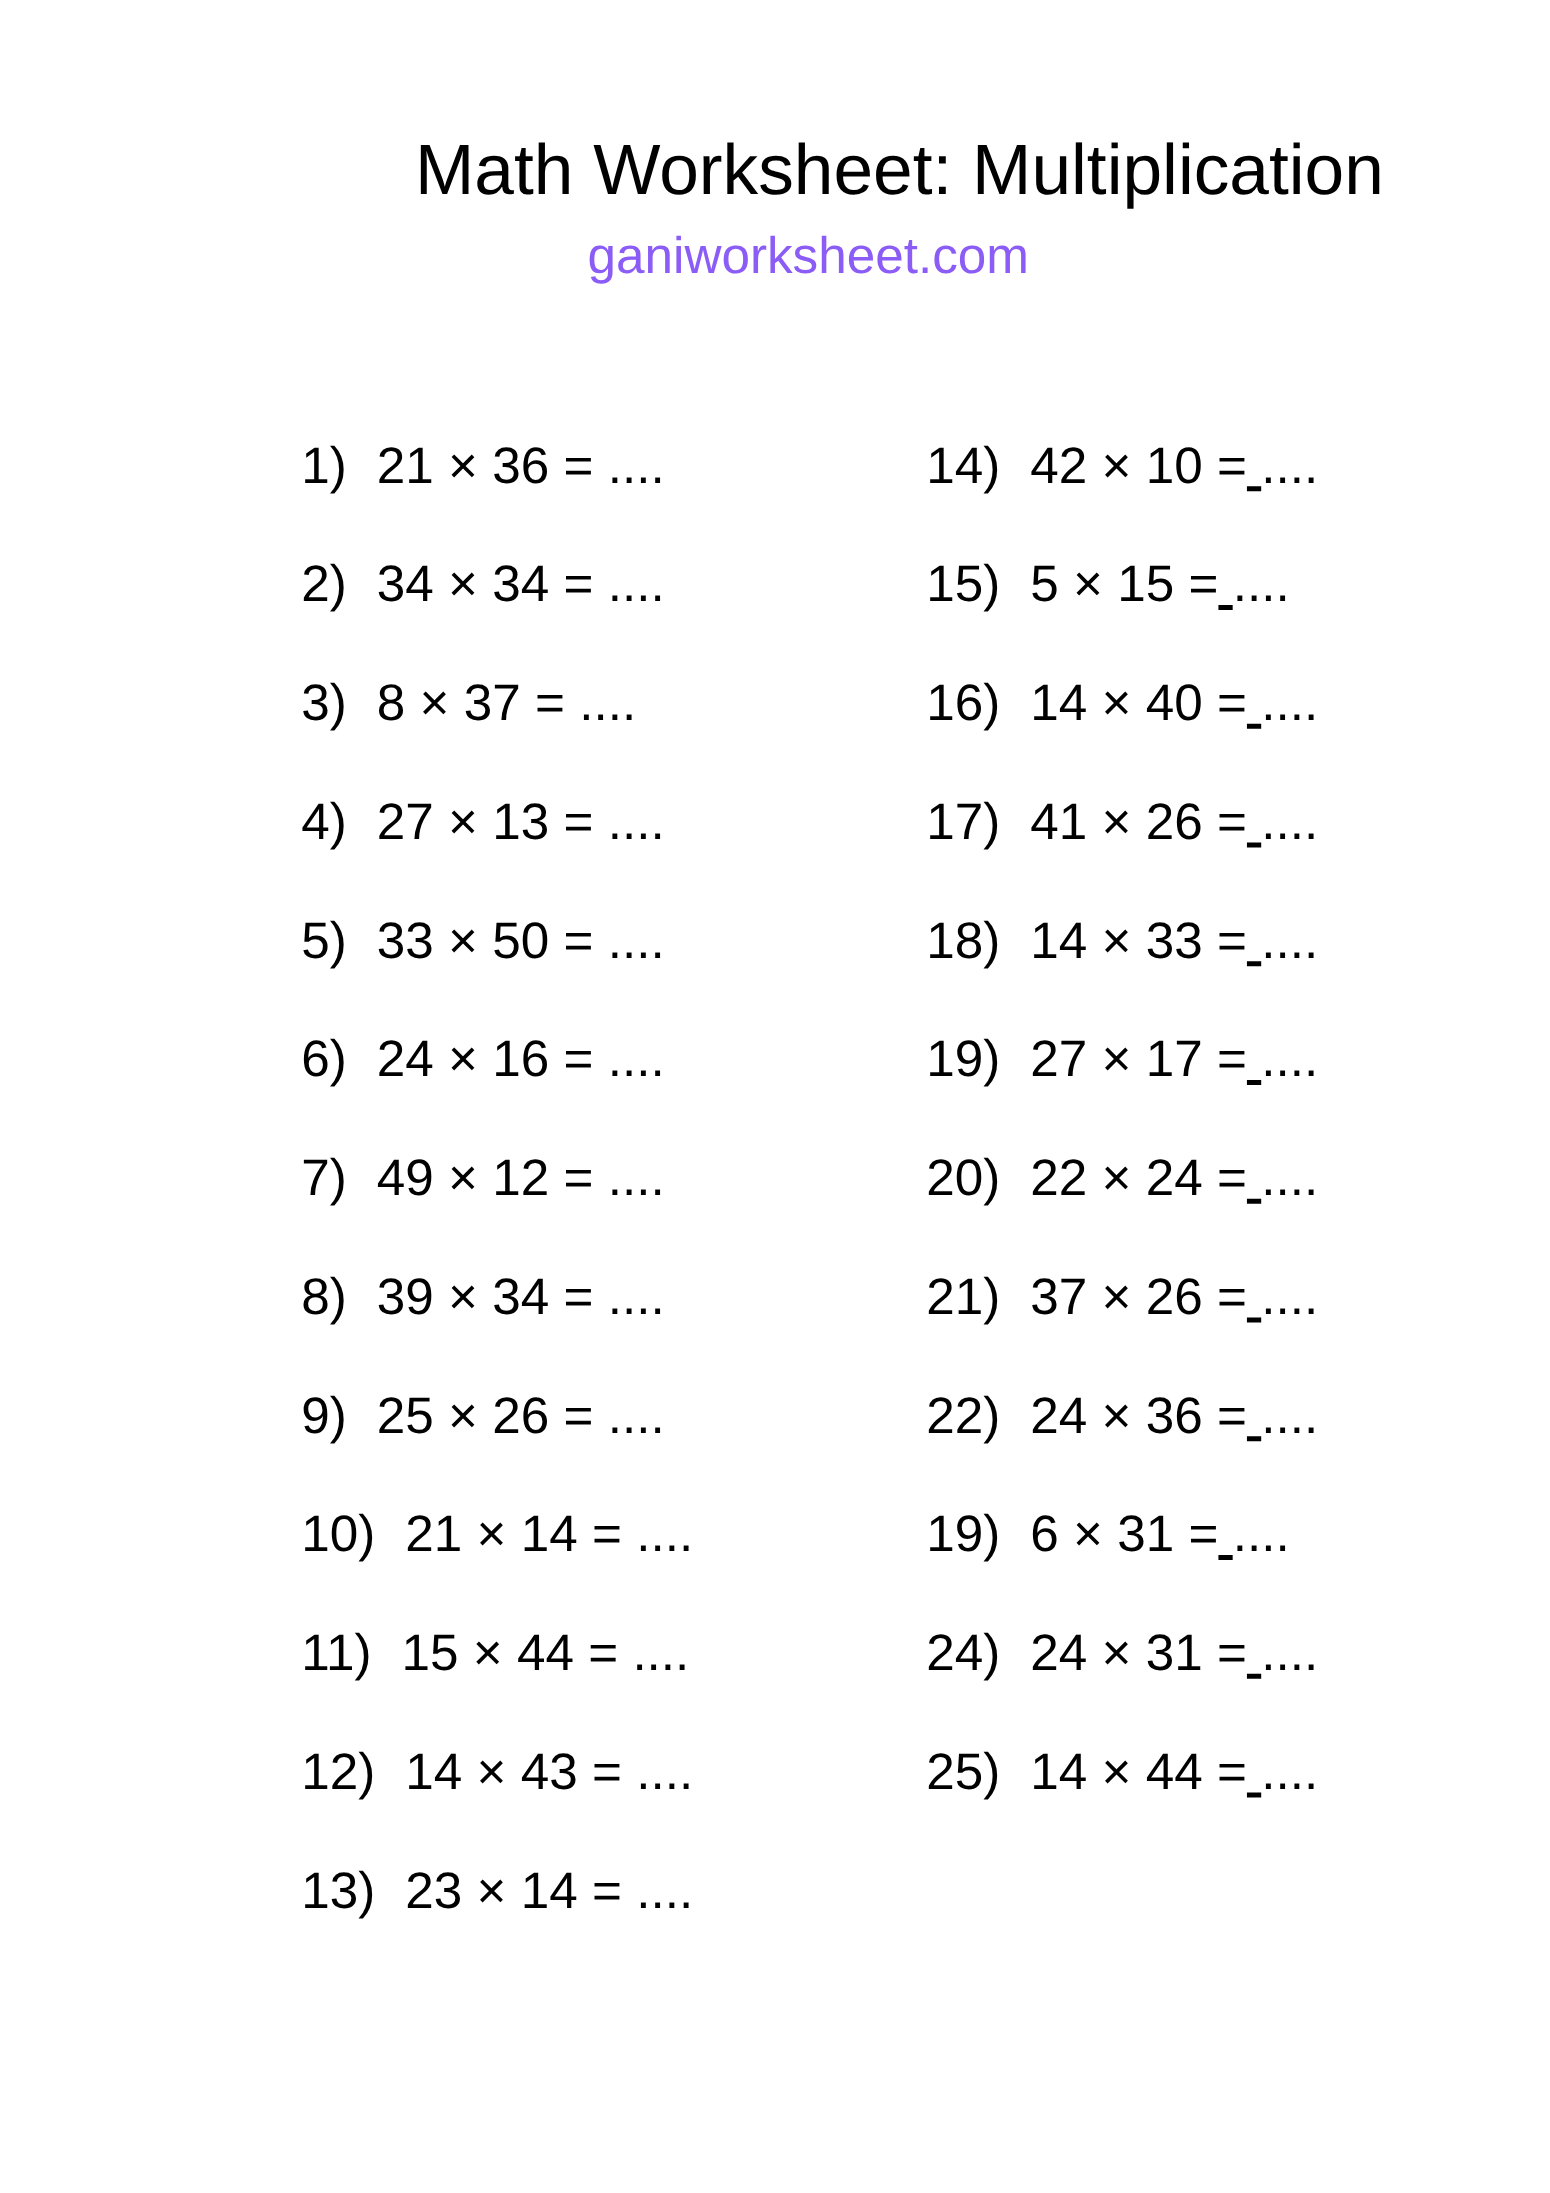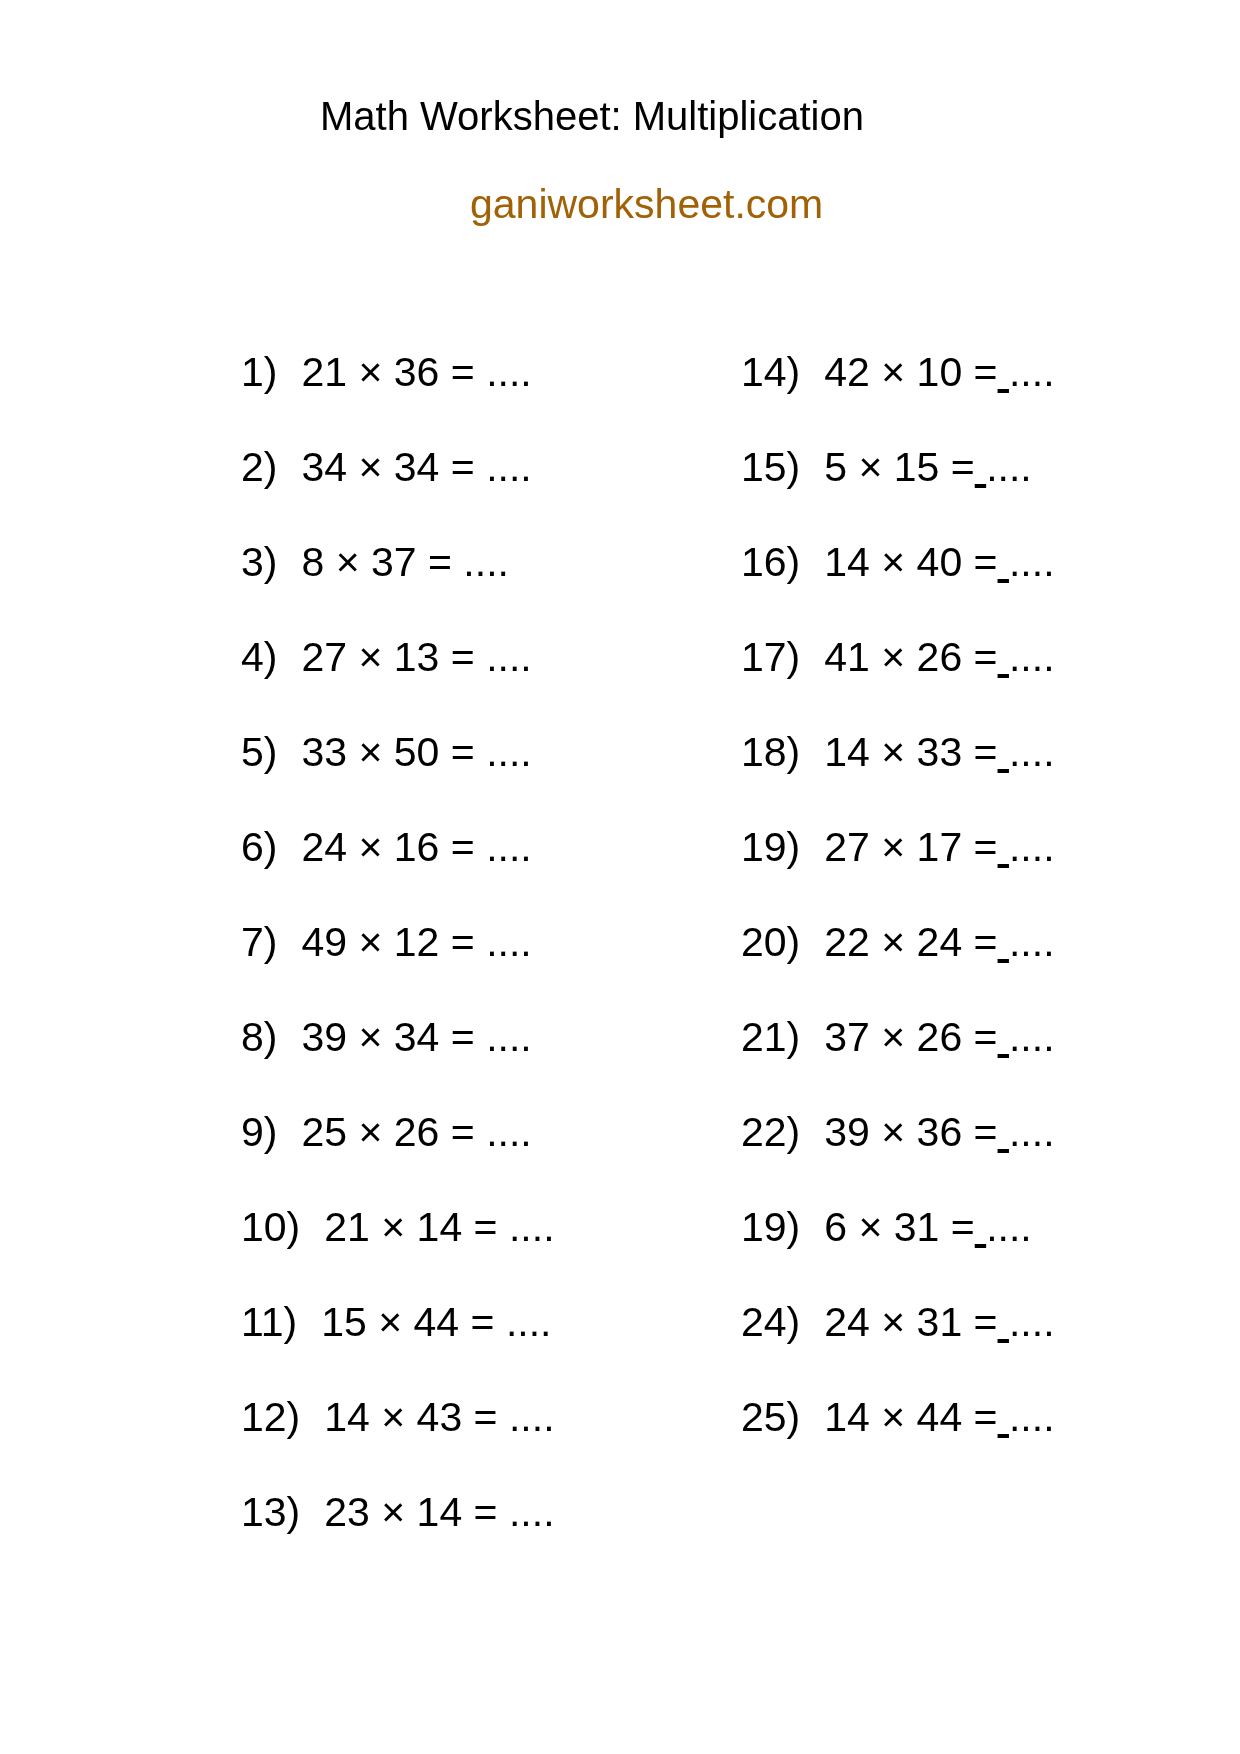--- a/index.html
+++ b/index.html
@@ -12,33 +12,33 @@
       height: 1754px;
       position: relative;
       overflow: hidden;
       font-family: "Liberation Sans", sans-serif;
       color: #000000;
     }
     .page-title {
       position: absolute;
       left: 320px;
       top: 96px;
-      font-size: 40px;
+      font-size: 57px;
       line-height: 1;
       font-weight: normal;
       white-space: nowrap;
-      margin: 0;
+      margin: 12px;
     }
     .page-subtitle {
       position: absolute;
       left: 470px;
       top: 184px;
       font-size: 41px;
       line-height: 1;
-      color: #a16207;
+      color: #8b5cf6;
       white-space: nowrap;
     }
     .problem-column {
       position: absolute;
       top: 352px;
       margin-left: 40px;
     }
     .col-left { left: 201px; }
     .col-right { left: 701px; text-decoration: underline; }
     .problem {
@@ -83,17 +83,17 @@
 
 <div class="problem-column col-right">
   <div class="problem"><span class="problem-number">14)</span><span class="problem-expr">42 × 10 =</span> <span class="answer-blank">....</span></div>
   <div class="problem"><span class="problem-number">15)</span><span class="problem-expr">5 × 15 =</span> <span class="answer-blank">....</span></div>
   <div class="problem"><span class="problem-number">16)</span><span class="problem-expr">14 × 40 =</span> <span class="answer-blank">....</span></div>
   <div class="problem"><span class="problem-number">17)</span><span class="problem-expr">41 × 26 =</span> <span class="answer-blank">....</span></div>
   <div class="problem"><span class="problem-number">18)</span><span class="problem-expr">14 × 33 =</span> <span class="answer-blank">....</span></div>
   <div class="problem"><span class="problem-number">19)</span><span class="problem-expr">27 × 17 =</span> <span class="answer-blank">....</span></div>
   <div class="problem"><span class="problem-number">20)</span><span class="problem-expr">22 × 24 =</span> <span class="answer-blank">....</span></div>
   <div class="problem"><span class="problem-number">21)</span><span class="problem-expr">37 × 26 =</span> <span class="answer-blank">....</span></div>
-  <div class="problem"><span class="problem-number">22)</span><span class="problem-expr">39 × 36 =</span> <span class="answer-blank">....</span></div>
+  <div class="problem"><span class="problem-number">22)</span><span class="problem-expr">24 × 36 =</span> <span class="answer-blank">....</span></div>
   <div class="problem"><span class="problem-number">19)</span><span class="problem-expr">6 × 31 =</span> <span class="answer-blank">....</span></div>
   <div class="problem"><span class="problem-number">24)</span><span class="problem-expr">24 × 31 =</span> <span class="answer-blank">....</span></div>
   <div class="problem"><span class="problem-number">25)</span><span class="problem-expr">14 × 44 =</span> <span class="answer-blank">....</span></div>
 </div>
 
 </body></html>

